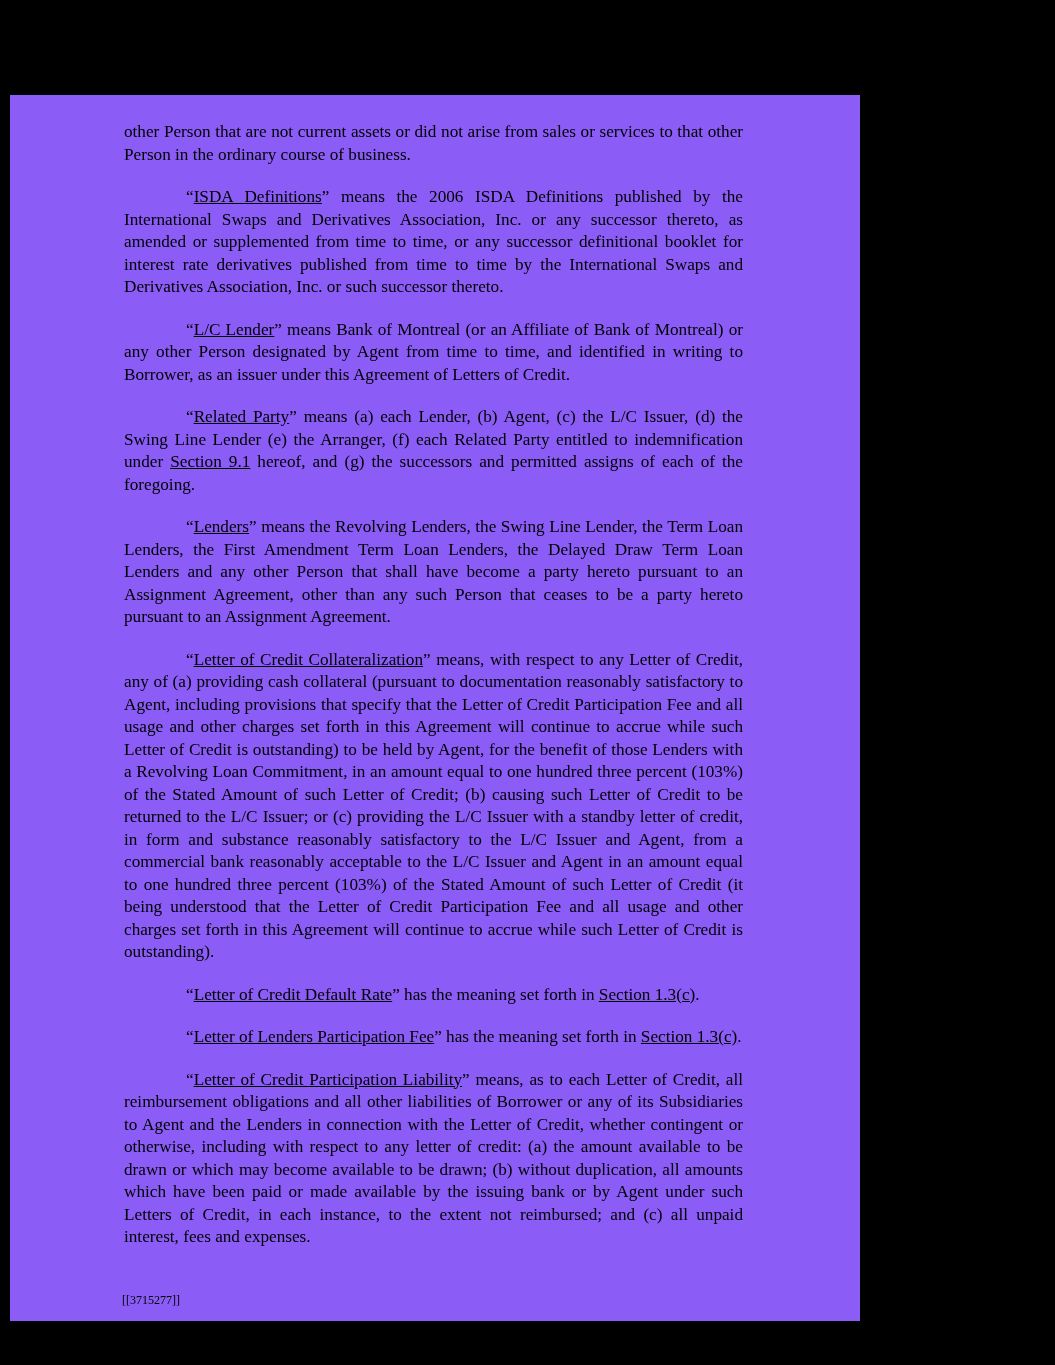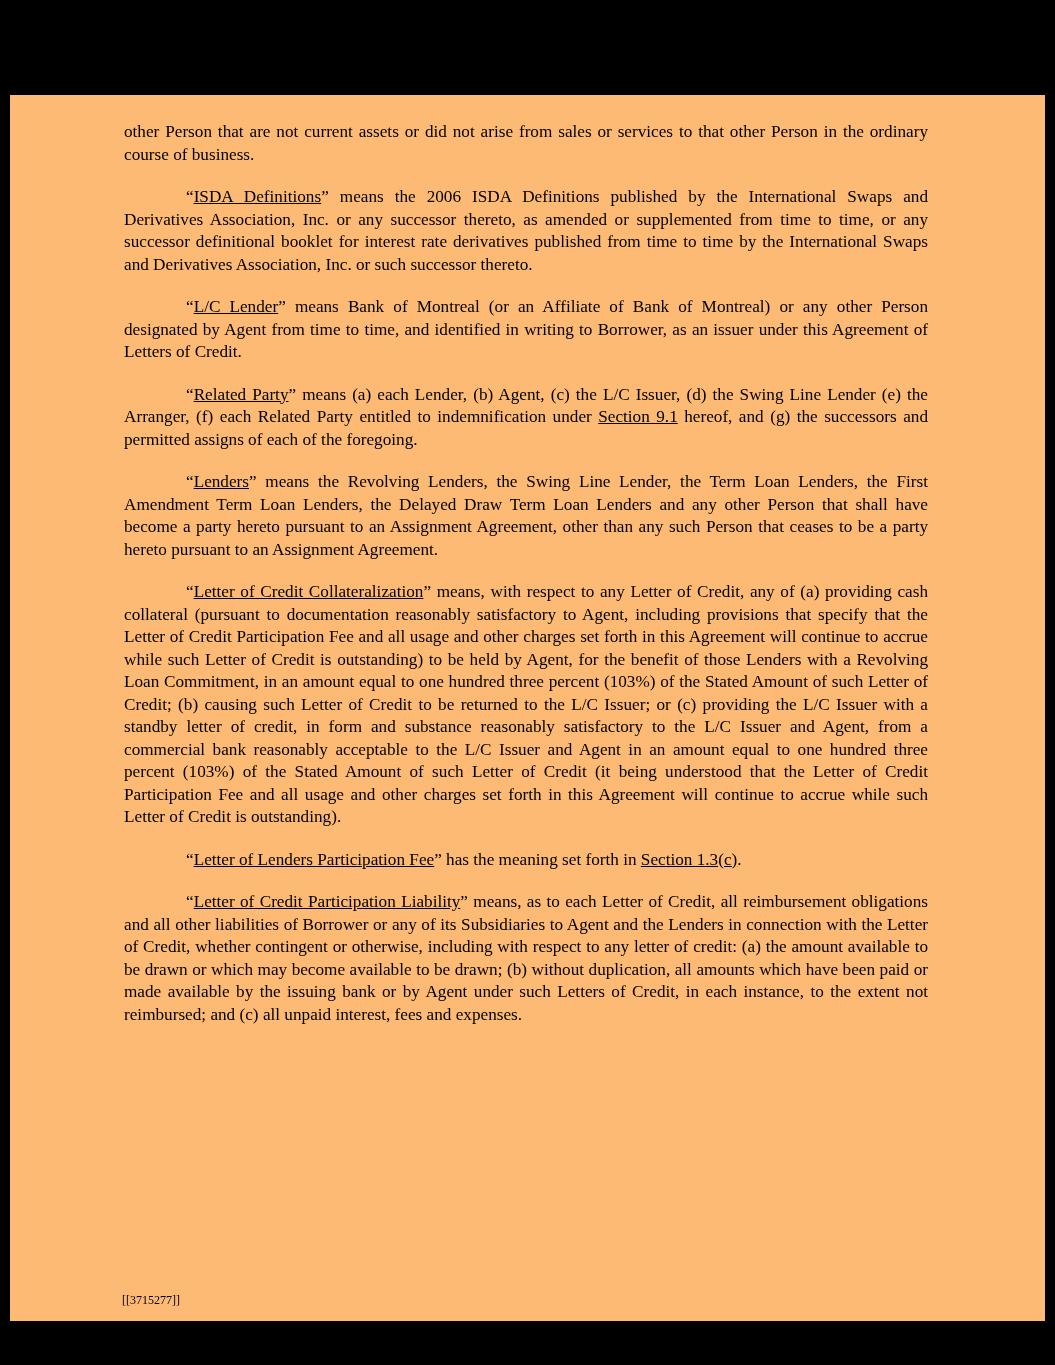--- a/index.html
+++ b/index.html
@@ -12,23 +12,23 @@
     width: 1055px;
     height: 1365px;
     background: #000;
     overflow: hidden;
     font-family: "Liberation Serif", serif;
   }
   .page {
     position: absolute;
     left: 10px;
     top: 95px;
-    width: 1035px;
+    width: 850px;
     height: 1226px;
-    background: #fdba74;
+    background: #8b5cf6;
     color: #000;
   }
   .content {
     position: absolute;
     top: 26px;
     left: 114px;
     right: 117px;
     font-size: 17.2px;
     line-height: 22.5px;
     color: #000;
@@ -65,18 +65,19 @@
 
 <div class="canvas">
   <div class="page">
     <div class="content" id="doc-body">
         <p class="para"><span>other Person that are not current assets or did not arise from sales or services to that other Person in the ordinary course of business.</span></p>
         <p class="para indent"><span>“</span><span class="u">ISDA Definitions</span><span>” means the 2006 ISDA Definitions published by the International Swaps and Derivatives Association, Inc. or any successor thereto, as amended or supplemented from time to time, or any successor definitional booklet for interest rate derivatives published from time to time by the International Swaps and Derivatives Association, Inc. or such successor thereto.</span></p>
         <p class="para indent"><span>“</span><span class="u">L/C Lender</span><span>” means Bank of Montreal (or an Affiliate of Bank of Montreal) or any other Person designated by Agent from time to time, and identified in writing to Borrower, as an issuer under this Agreement of Letters of Credit.</span></p>
         <p class="para indent"><span>“</span><span class="u">Related Party</span><span>” means (a) each Lender, (b) Agent, (c) the L/C Issuer, (d) the Swing Line Lender (e) the Arranger, (f) each Related Party entitled to indemnification under </span><span class="u">Section 9.1</span><span> hereof, and (g) the successors and permitted assigns of each of the foregoing.</span></p>
         <p class="para indent"><span>“</span><span class="u">Lenders</span><span>” means the Revolving Lenders, the Swing Line Lender, the Term Loan Lenders, the First Amendment Term Loan Lenders, the Delayed Draw Term Loan Lenders and any other Person that shall have become a party hereto pursuant to an Assignment Agreement, other than any such Person that ceases to be a party hereto pursuant to an Assignment Agreement.</span></p>
         <p class="para indent"><span>“</span><span class="u">Letter of Credit Collateralization</span><span>” means, with respect to any Letter of Credit, any of (a) providing cash collateral (pursuant to documentation reasonably satisfactory to Agent, including provisions that specify that the Letter of Credit Participation Fee and all usage and other charges set forth in this Agreement will continue to accrue while such Letter of Credit is outstanding) to be held by Agent, for the benefit of those Lenders with a Revolving Loan Commitment, in an amount equal to one hundred three percent (103%) of the Stated Amount of such Letter of Credit; (b) causing such Letter of Credit to be returned to the L/C Issuer; or (c) providing the L/C Issuer with a standby letter of credit, in form and substance reasonably satisfactory to the L/C Issuer and Agent, from a commercial bank reasonably acceptable to the L/C Issuer and Agent in an amount equal to one hundred three percent (103%) of the Stated Amount of such Letter of Credit (it being understood that the Letter of Credit Participation Fee and all usage and other charges set forth in this Agreement will continue to accrue while such Letter of Credit is outstanding).</span></p>
+        <p class="para indent"><span>“</span><span class="u">Letter of Credit Default Rate</span><span>” has the meaning set forth in </span><span class="u">Section 1.3(c)</span><span>.</span></p>
         <p class="para indent"><span>“</span><span class="u">Letter of Lenders Participation Fee</span><span>” has the meaning set forth in </span><span class="u">Section 1.3(c)</span><span>.</span></p>
         <p class="para indent"><span>“</span><span class="u">Letter of Credit Participation Liability</span><span>” means, as to each Letter of Credit, all reimbursement obligations and all other liabilities of Borrower or any of its Subsidiaries to Agent and the Lenders in connection with the Letter of Credit, whether contingent or otherwise, including with respect to any letter of credit: (a) the amount available to be drawn or which may become available to be drawn; (b) without duplication, all amounts which have been paid or made available by the issuing bank or by Agent under such Letters of Credit, in each instance, to the extent not reimbursed; and (c) all unpaid interest, fees and expenses.</span></p>
       </div>
     <div class="footer-docnum">[[3715277]]</div>
   </div>
 </div>
 
 </body></html>

